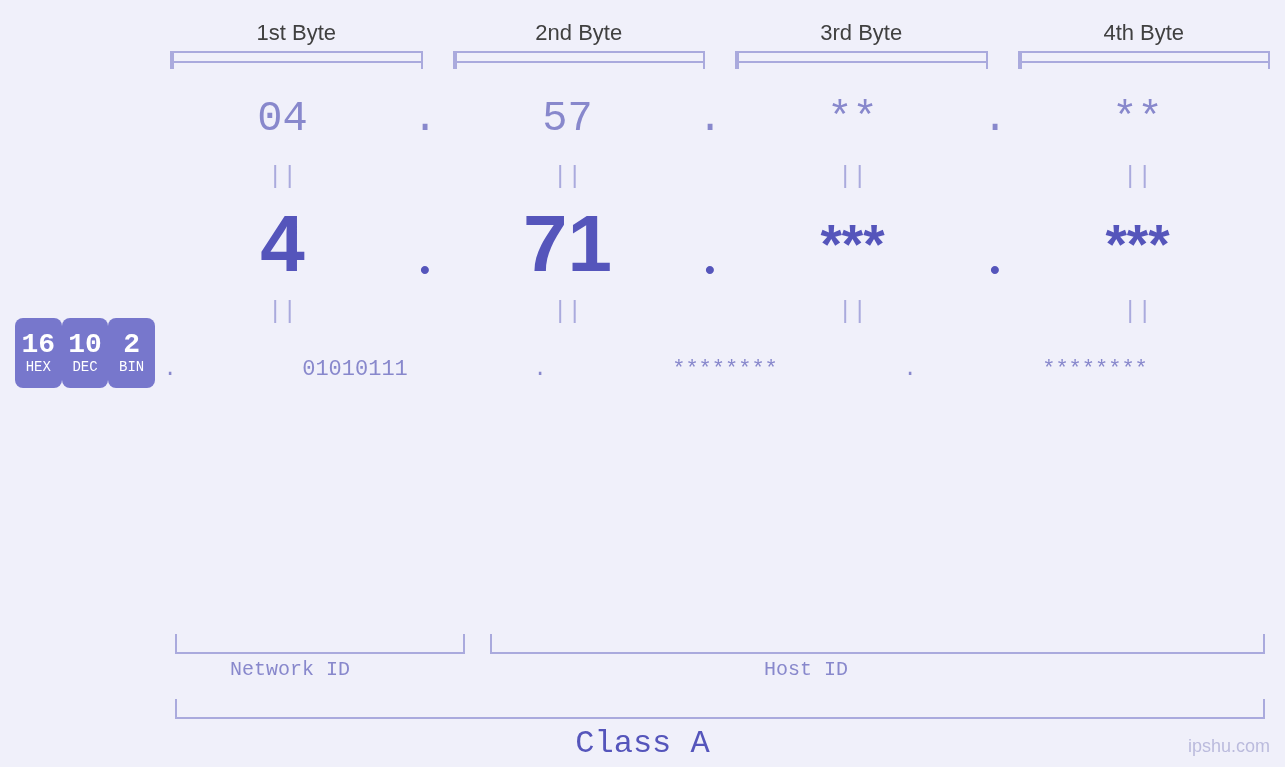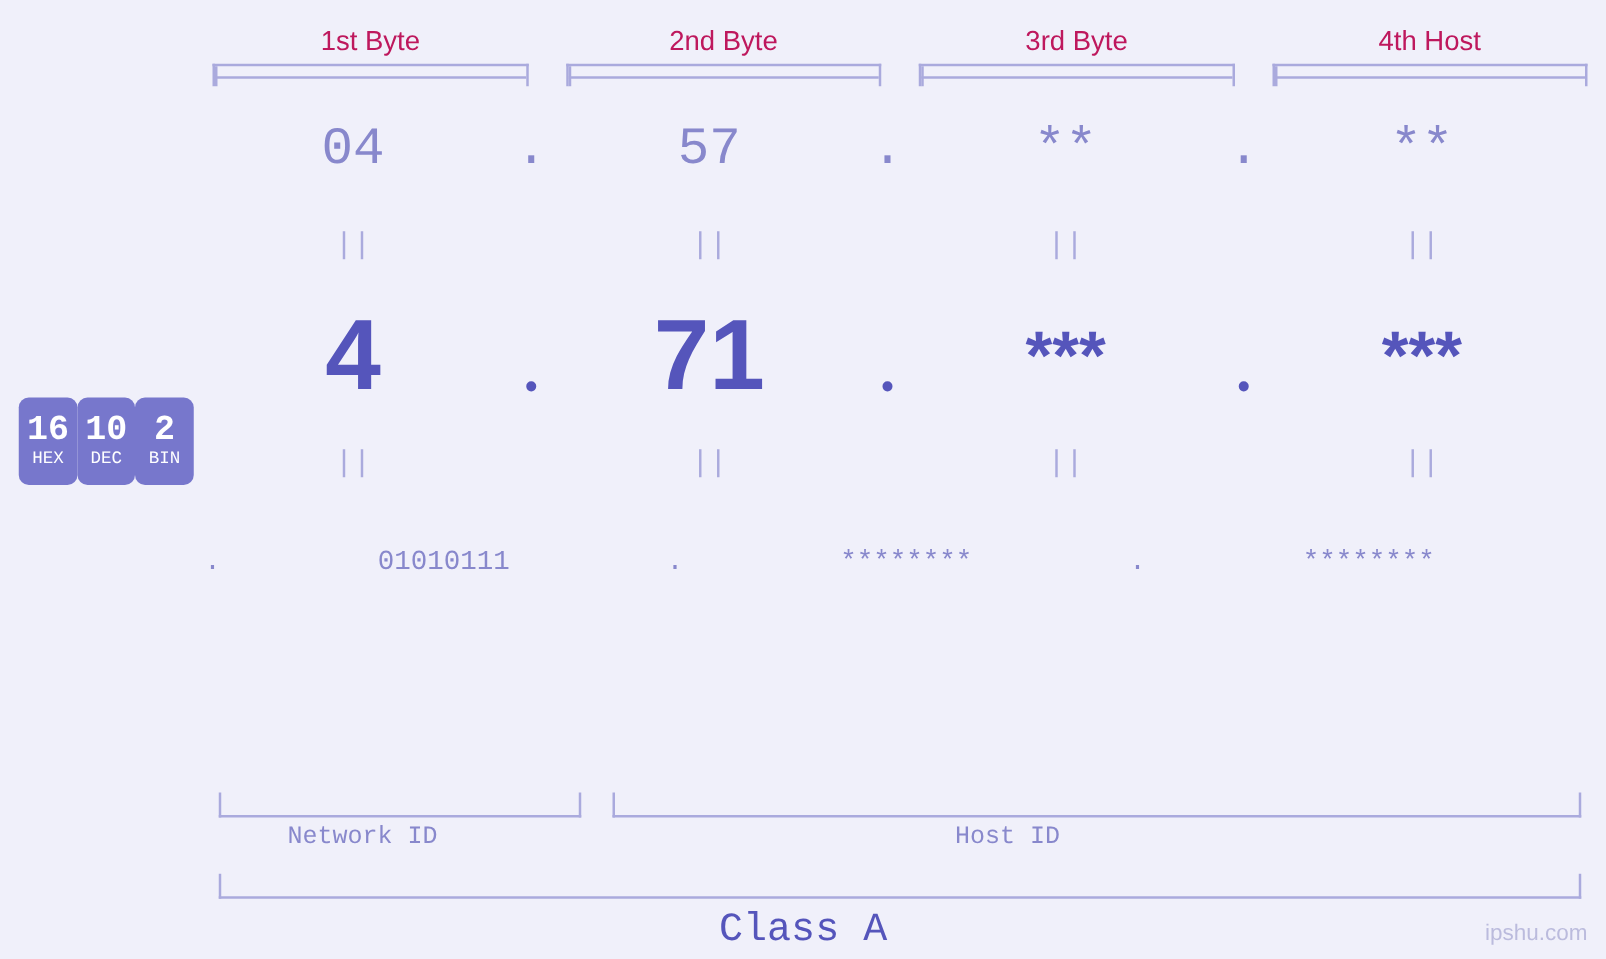--- a/index.html
+++ b/index.html
@@ -26,21 +26,21 @@
       display: flex;
       width: 100%;
       padding-left: 155px;
       margin-top: 20px;
       margin-bottom: 5px;
     }
 
     .byte-header {
       flex: 1;
       text-align: center;
-      color: #be185d;
+      color: #404040;
       font-size: 22px;
       font-family: Arial, sans-serif;
       font-weight: normal;
     }
 
     
     .bracket-row {
       display: flex;
       width: 100%;
       padding-left: 155px;
@@ -109,21 +109,20 @@
       font-size: 14px;
       font-weight: normal;
     }
 
     
     .data-grid {
       flex: 1;
       display: flex;
       flex-direction: column;
       padding-right: 20px;
-      gap: 20px;
     }
 
     
     .hex-row {
       display: flex;
       align-items: center;
       justify-content: center;
       height: 80px;
     }
 
@@ -242,21 +241,21 @@
   </style>
 </head>
 <body>
 
 <div class="main-container">
 
   <div class="byte-headers">
     <div class="byte-header">1st Byte</div>
     <div class="byte-header">2nd Byte</div>
     <div class="byte-header">3rd Byte</div>
-    <div class="byte-header">4th Host</div>
+    <div class="byte-header">4th Byte</div>
   </div>
 
   <div class="bracket-row">
     <div class="bracket" style="margin:0 15px; height:18px; position:relative; border-left:2px solid #aaaadd; border-right:2px solid #aaaadd; border-top:2px solid #aaaadd;"></div>
     <div class="bracket" style="margin:0 15px; height:18px; position:relative; border-left:2px solid #aaaadd; border-right:2px solid #aaaadd; border-top:2px solid #aaaadd;"></div>
     <div class="bracket" style="margin:0 15px; height:18px; position:relative; border-left:2px solid #aaaadd; border-right:2px solid #aaaadd; border-top:2px solid #aaaadd;"></div>
     <div class="bracket" style="margin:0 15px; height:18px; position:relative; border-left:2px solid #aaaadd; border-right:2px solid #aaaadd; border-top:2px solid #aaaadd;"></div>
   </div>
 
   <div class="content-area">

